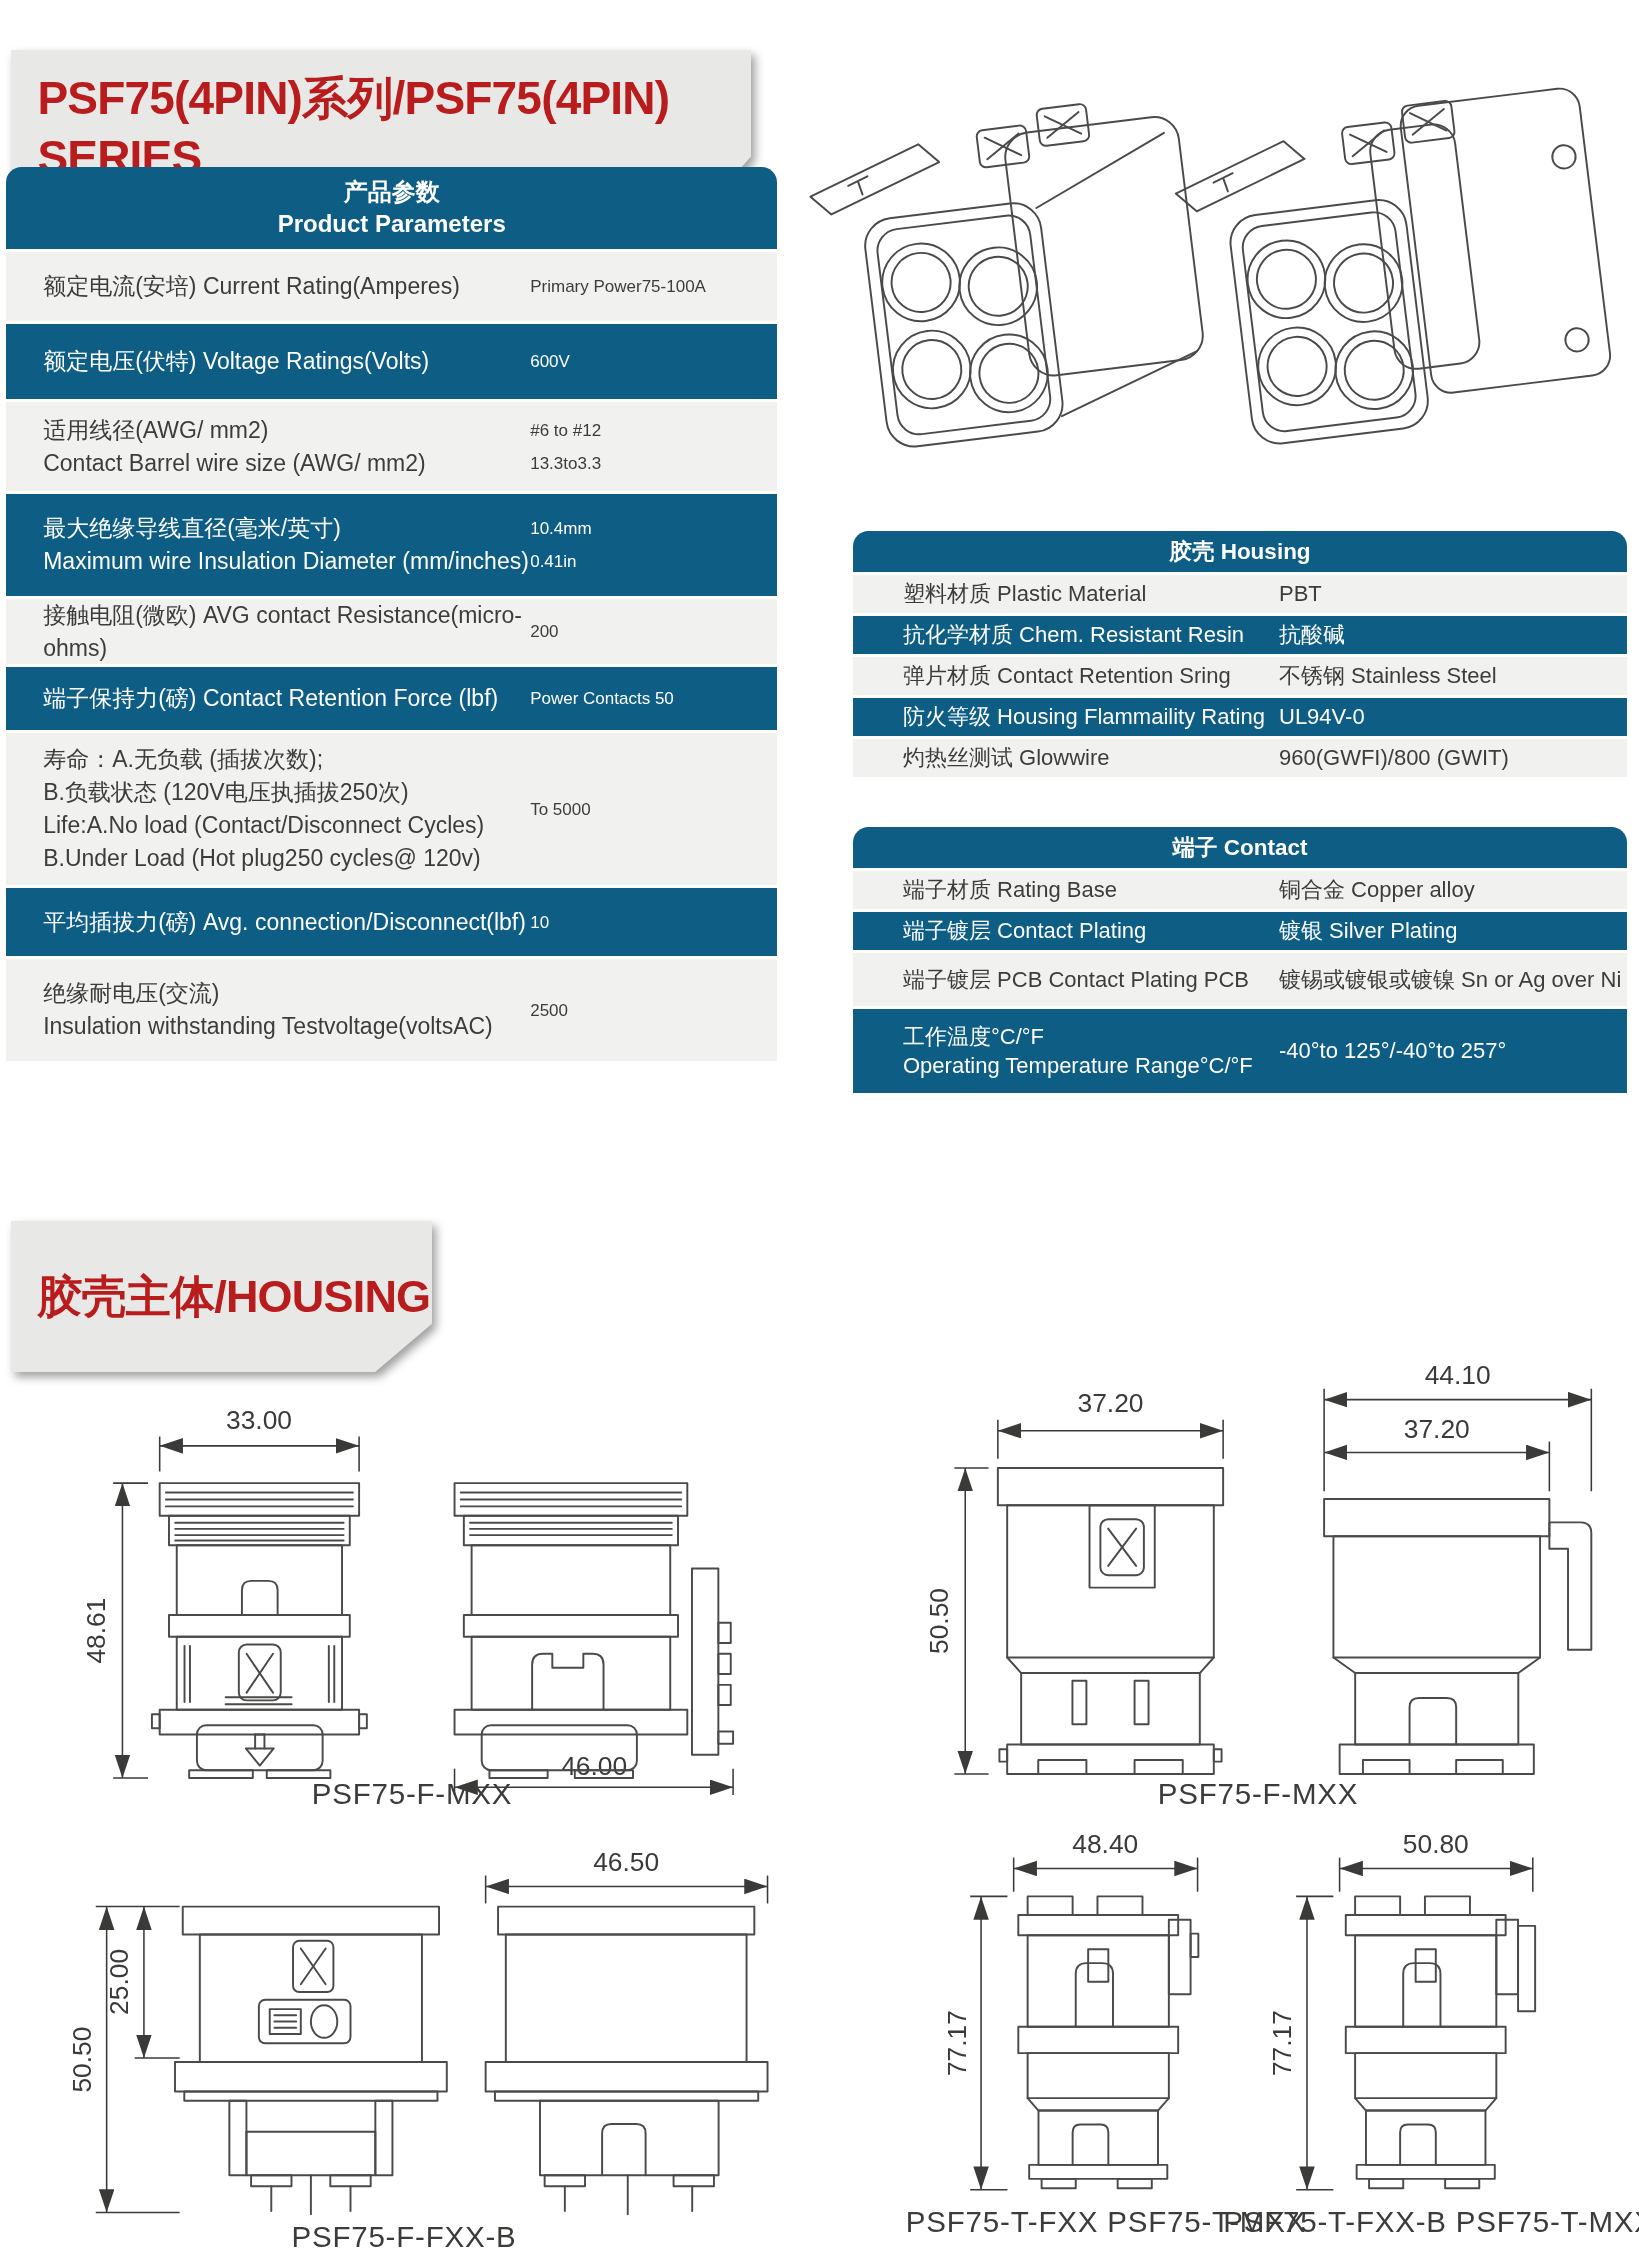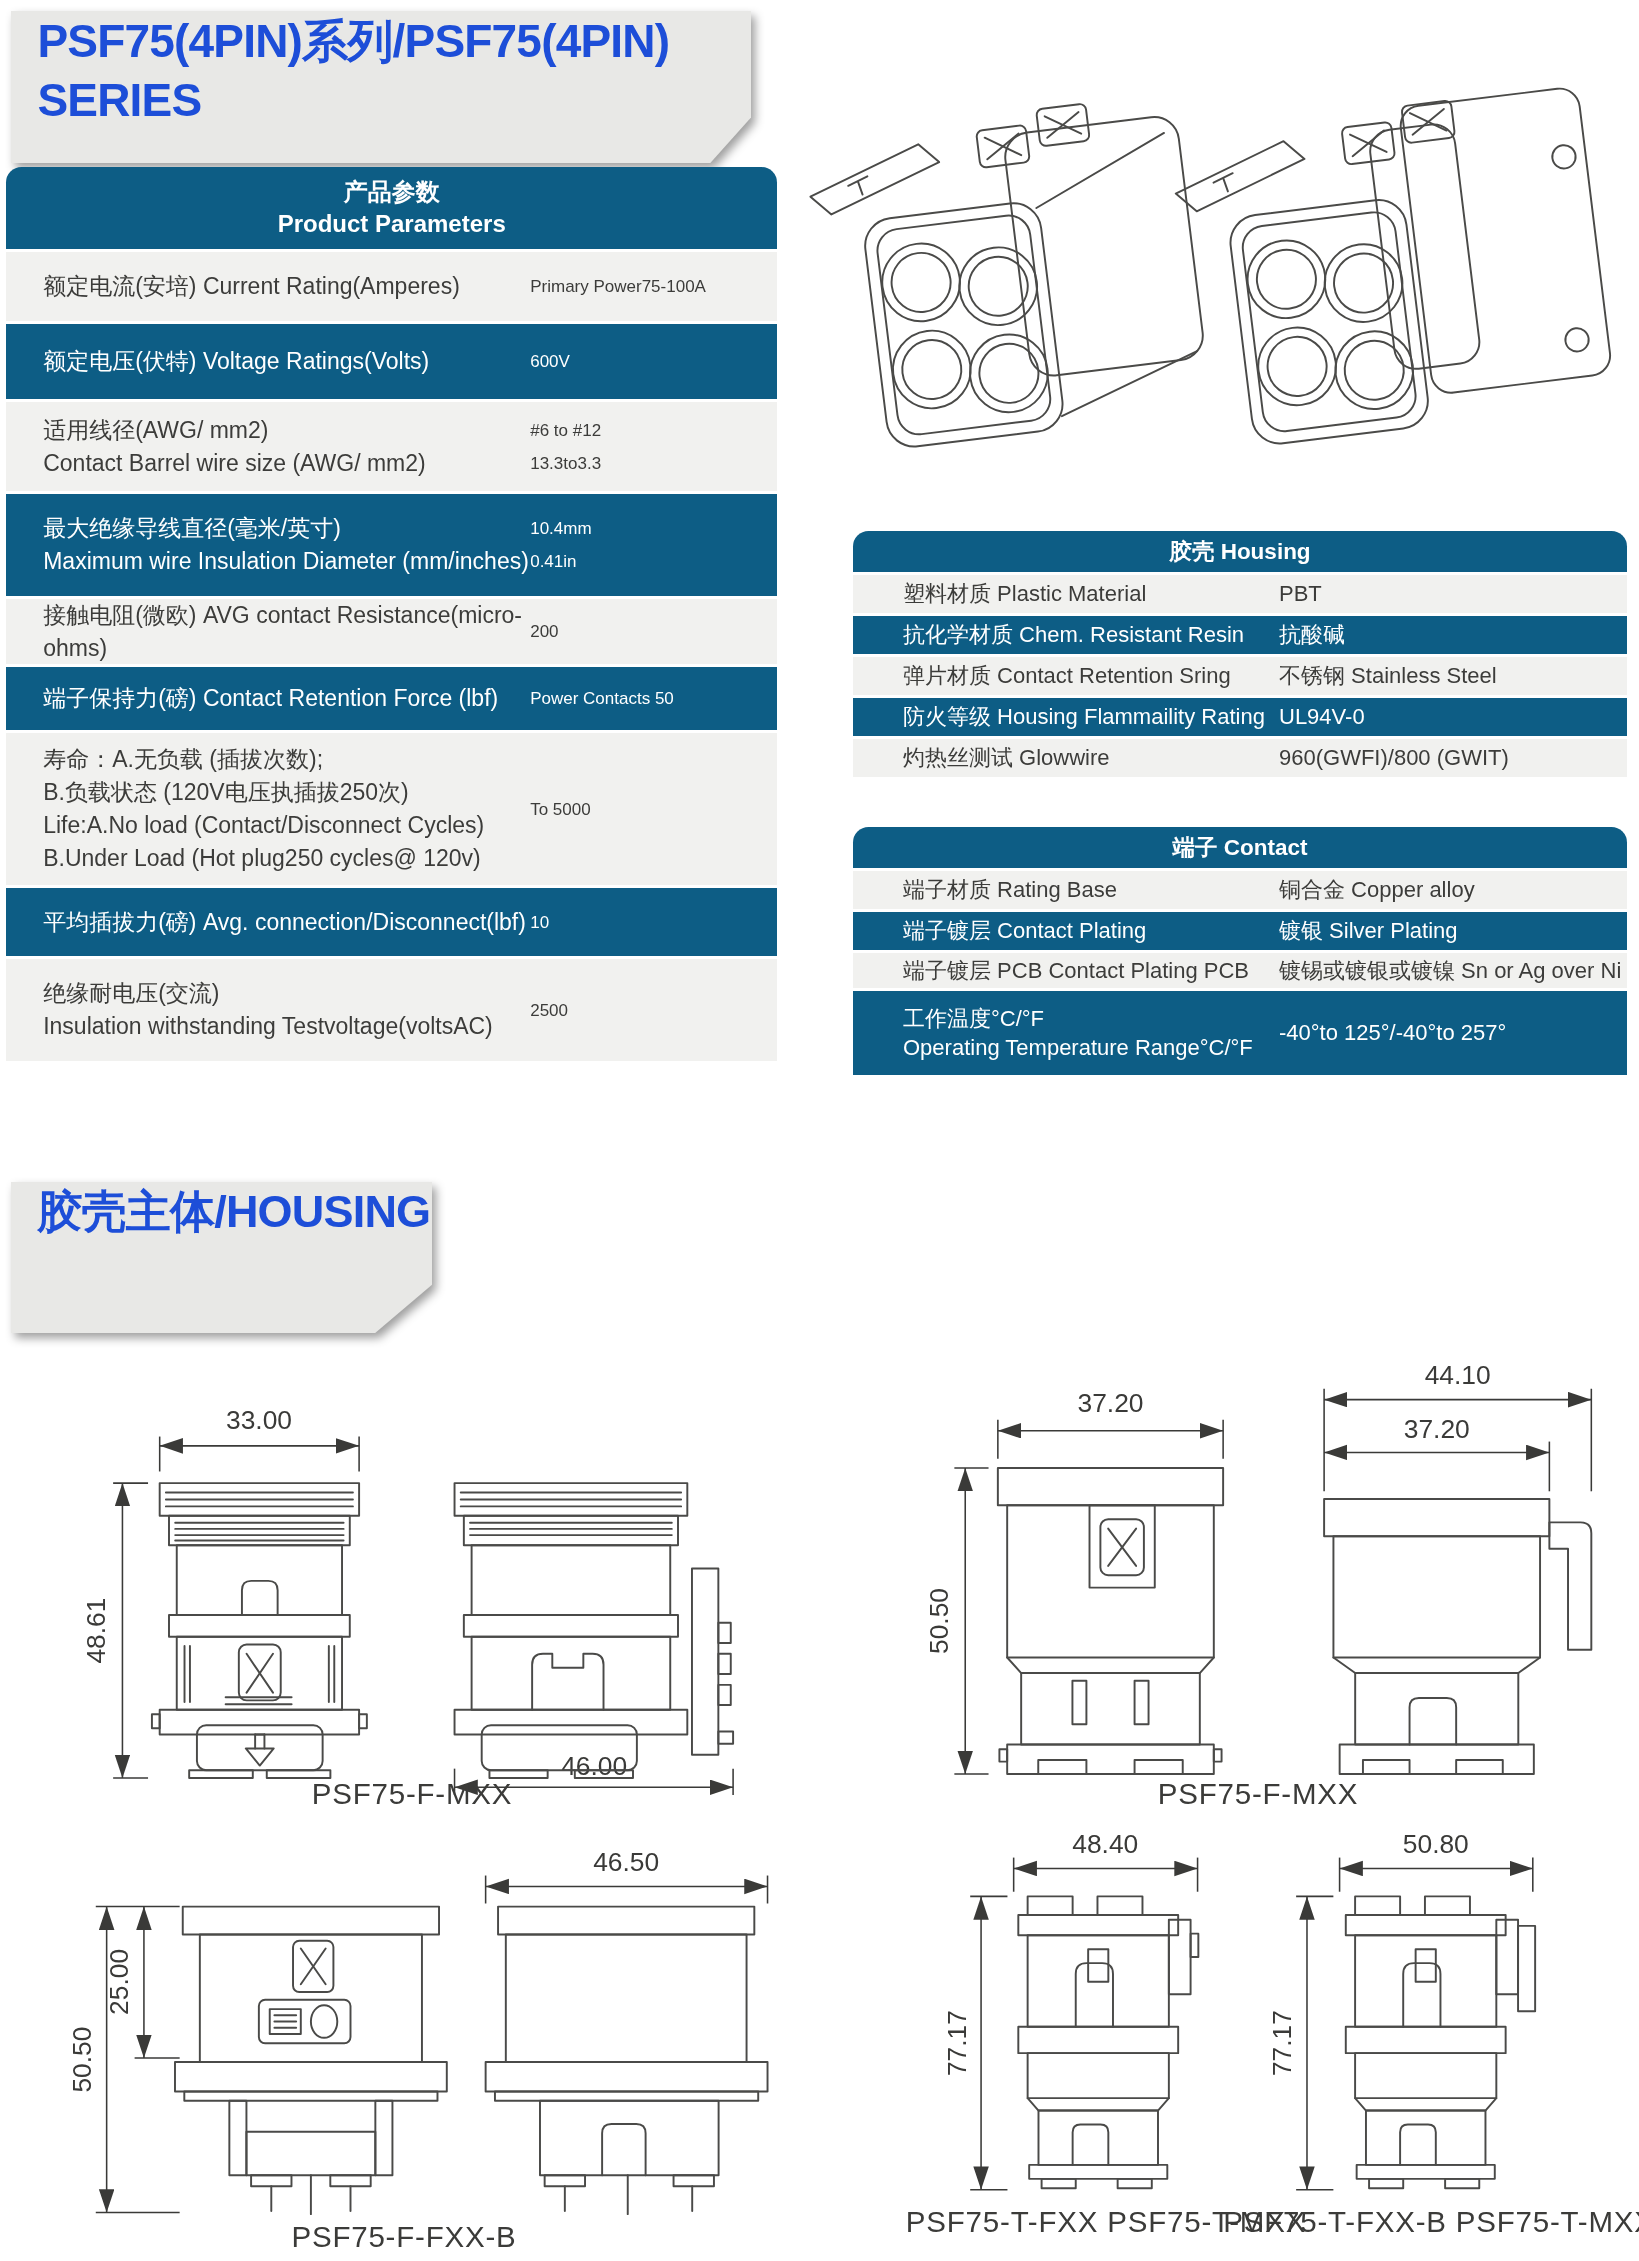--- a/index.html
+++ b/index.html
@@ -1,22 +1,22 @@
 <!DOCTYPE html>
 <html style="font-size:12.4px"><head>
 <meta charset="utf-8">
 <style>
   html,body{margin:0;padding:0;background:#ffffff}
   .page{position:relative;width:1639px;height:2261px;background:#ffffff;overflow:hidden;
         font-family:"Liberation Sans", sans-serif;}
 
   
   .banner-wrap{position:absolute;filter:drop-shadow(4.7px 5.4px 4.7px rgba(0,0,0,.38));}
-  .banner{background:#e8e8e6;display:flex;align-items:flex-start;padding-left:26.4px;box-sizing:border-box;
-          font-weight:700;color:#1d4ed8;letter-spacing:-0.8px;}
+  .banner{background:#e8e8e6;display:flex;align-items:center;padding-left:26.4px;box-sizing:border-box;
+          font-weight:700;color:#b91c1c;letter-spacing:-0.8px;margin-top:39px;}
   .b1{left:11px;top:11px}
   .b1 .banner{width:740px;height:152px;font-size:46px;clip-path:polygon(0 0,100% 0,100% 70%,94.5% 100%,0 100%)}
   .b2{left:11px;top:1182px}
   .b2 .banner{width:421px;height:151px;font-size:45px;clip-path:polygon(0 0,100% 0,100% 68%,86.5% 100%,0 100%)}
 
   
   .tbl{position:absolute}
   .hd{background:#0d5d85;color:#fff;border-radius:15.5px 15.5px 0 0;display:flex;flex-direction:column;
       align-items:center;justify-content:center;font-weight:700}
   .row{display:flex;border-top:3.9px solid #ffffff;box-sizing:border-box}
@@ -251,21 +251,21 @@
         </div>
     </div>
     <div class="row dark" style="height:41px">
       <div class="lbl">
           <span>端子镀层 Contact Plating</span>
         </div>
       <div class="val">
           <span>镀银 Silver Plating</span>
         </div>
     </div>
-    <div class="row light" style="height:38px">
+    <div class="row light" style="height:56px">
       <div class="lbl">
           <span>端子镀层 PCB Contact Plating PCB</span>
         </div>
       <div class="val">
           <span>镀锡或镀银或镀镍 Sn or Ag over Ni</span>
         </div>
     </div>
     <div class="row dark" style="height:87px">
       <div class="lbl">
         <span>工作温度°C/°F</span>

